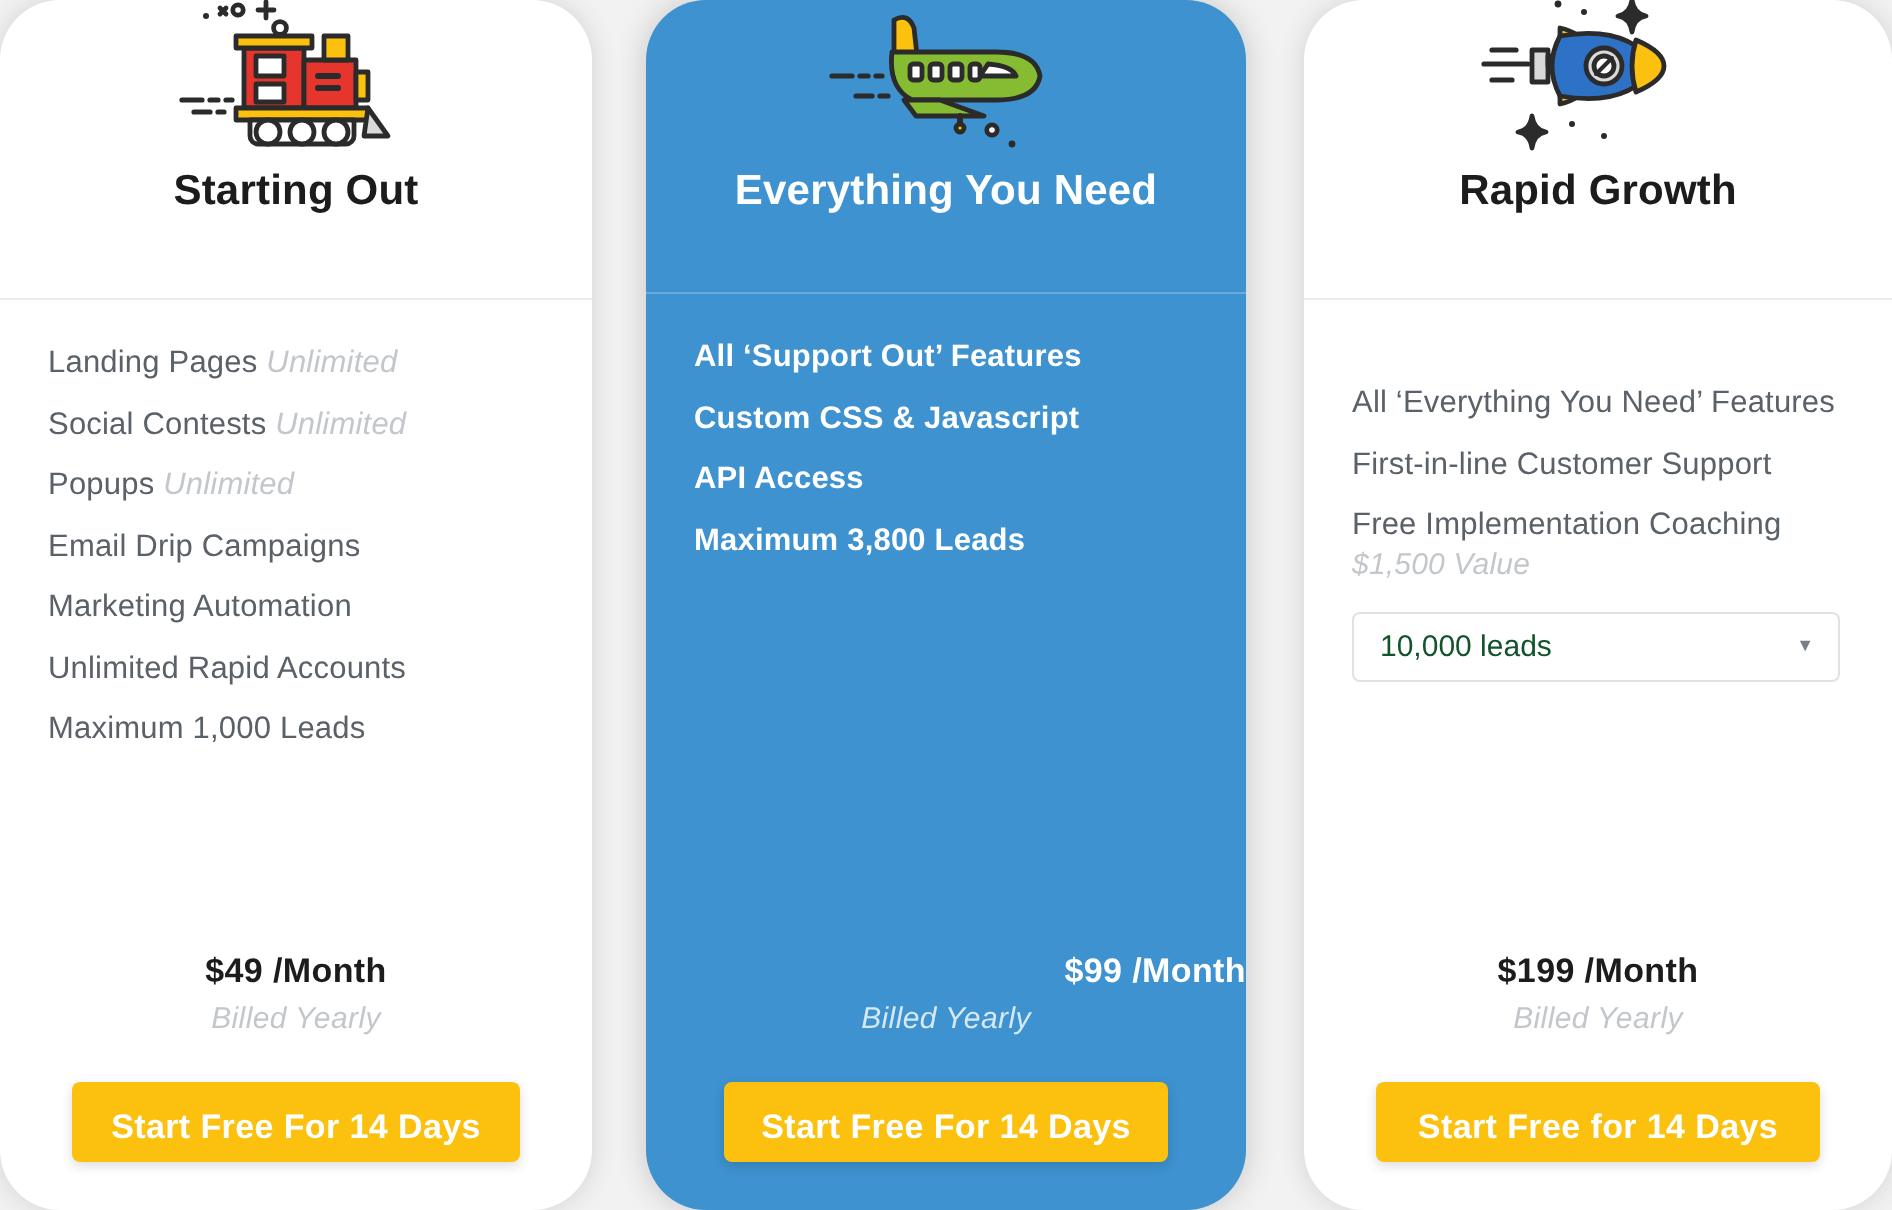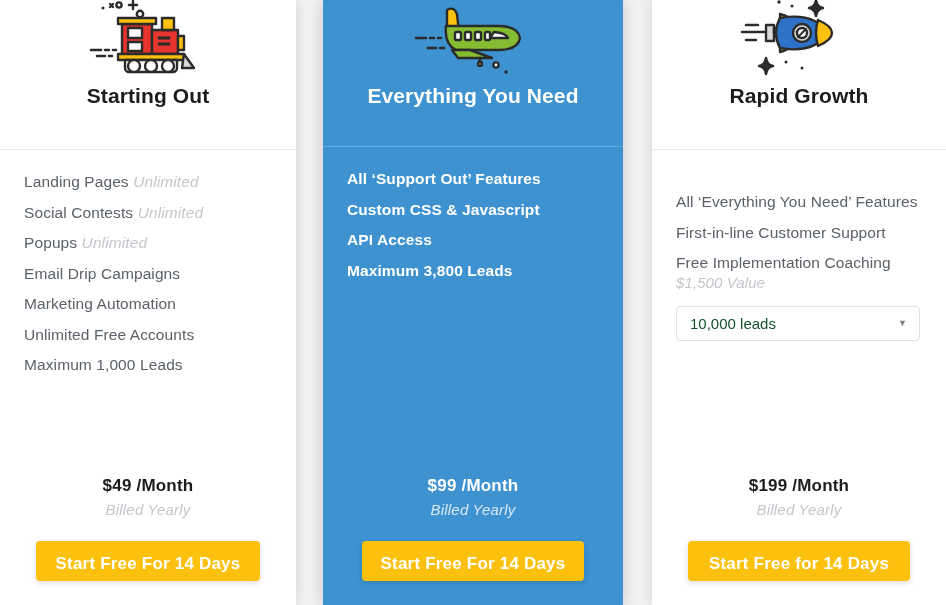--- a/index.html
+++ b/index.html
@@ -13,20 +13,21 @@
     position:relative;width:946px;height:605px;
     display:flex;align-items:stretch;
   }
 
   
   .card{
     position:relative;
     display:flex;flex-direction:column;
     background:#ffffff;
     box-shadow:0 0 14px rgba(0,0,0,.13);
+    border-radius:30px;
   }
   .card.plan-1{width:296px;}
   .card.plan-2{width:300px;margin-left:27px;background:#3d92cf;box-shadow:0 0 16px rgba(0,0,0,.18);}
   .card.plan-3{width:294px;margin-left:29px;gap:20px;}
 
   
   .card-head{
     height:150px;flex:0 0 150px;
     display:flex;flex-direction:column;
     align-items:center;justify-content:flex-start;
@@ -86,21 +87,21 @@
 
   
   .card-foot{
     flex:0 0 auto;
     padding-bottom:24px;
     text-align:center;
   }
   .price{
     font-size:17px;font-weight:bold;color:#1c1c1c;letter-spacing:.2px;
   }
-  .plan-2 .price{color:#ffffff;}
+  .plan-2 .price{color:#ffffff;text-align:right;}
   .billed{
     font-size:15px;font-style:italic;color:#c3c7cb;margin-top:5px;letter-spacing:.2px;
   }
   .plan-2 .billed{color:#d7e8f5;}
   .cta{
     display:block;
     margin:23px auto 0 auto;
     width:224px;height:40px;line-height:46px;
     background:#fcc10f;color:#ffffff;
     font-size:17px;font-weight:bold;letter-spacing:.2px;
@@ -173,21 +174,21 @@
         <span>Popups</span>
         <span class="muted">Unlimited</span>
       </div>
       <div class="feature">
         <span>Email Drip Campaigns</span>
       </div>
       <div class="feature">
         <span>Marketing Automation</span>
       </div>
       <div class="feature">
-        <span>Unlimited Free Accounts</span>
+        <span>Unlimited Rapid Accounts</span>
       </div>
       <div class="feature">
         <span>Maximum 1,000 Leads</span>
       </div>
     </div>
 
     <div class="card-foot">
       <div class="price">$49 /Month</div>
       <div class="billed">Billed Yearly</div>
       <button class="cta">Start Free For 14 Days</button>

